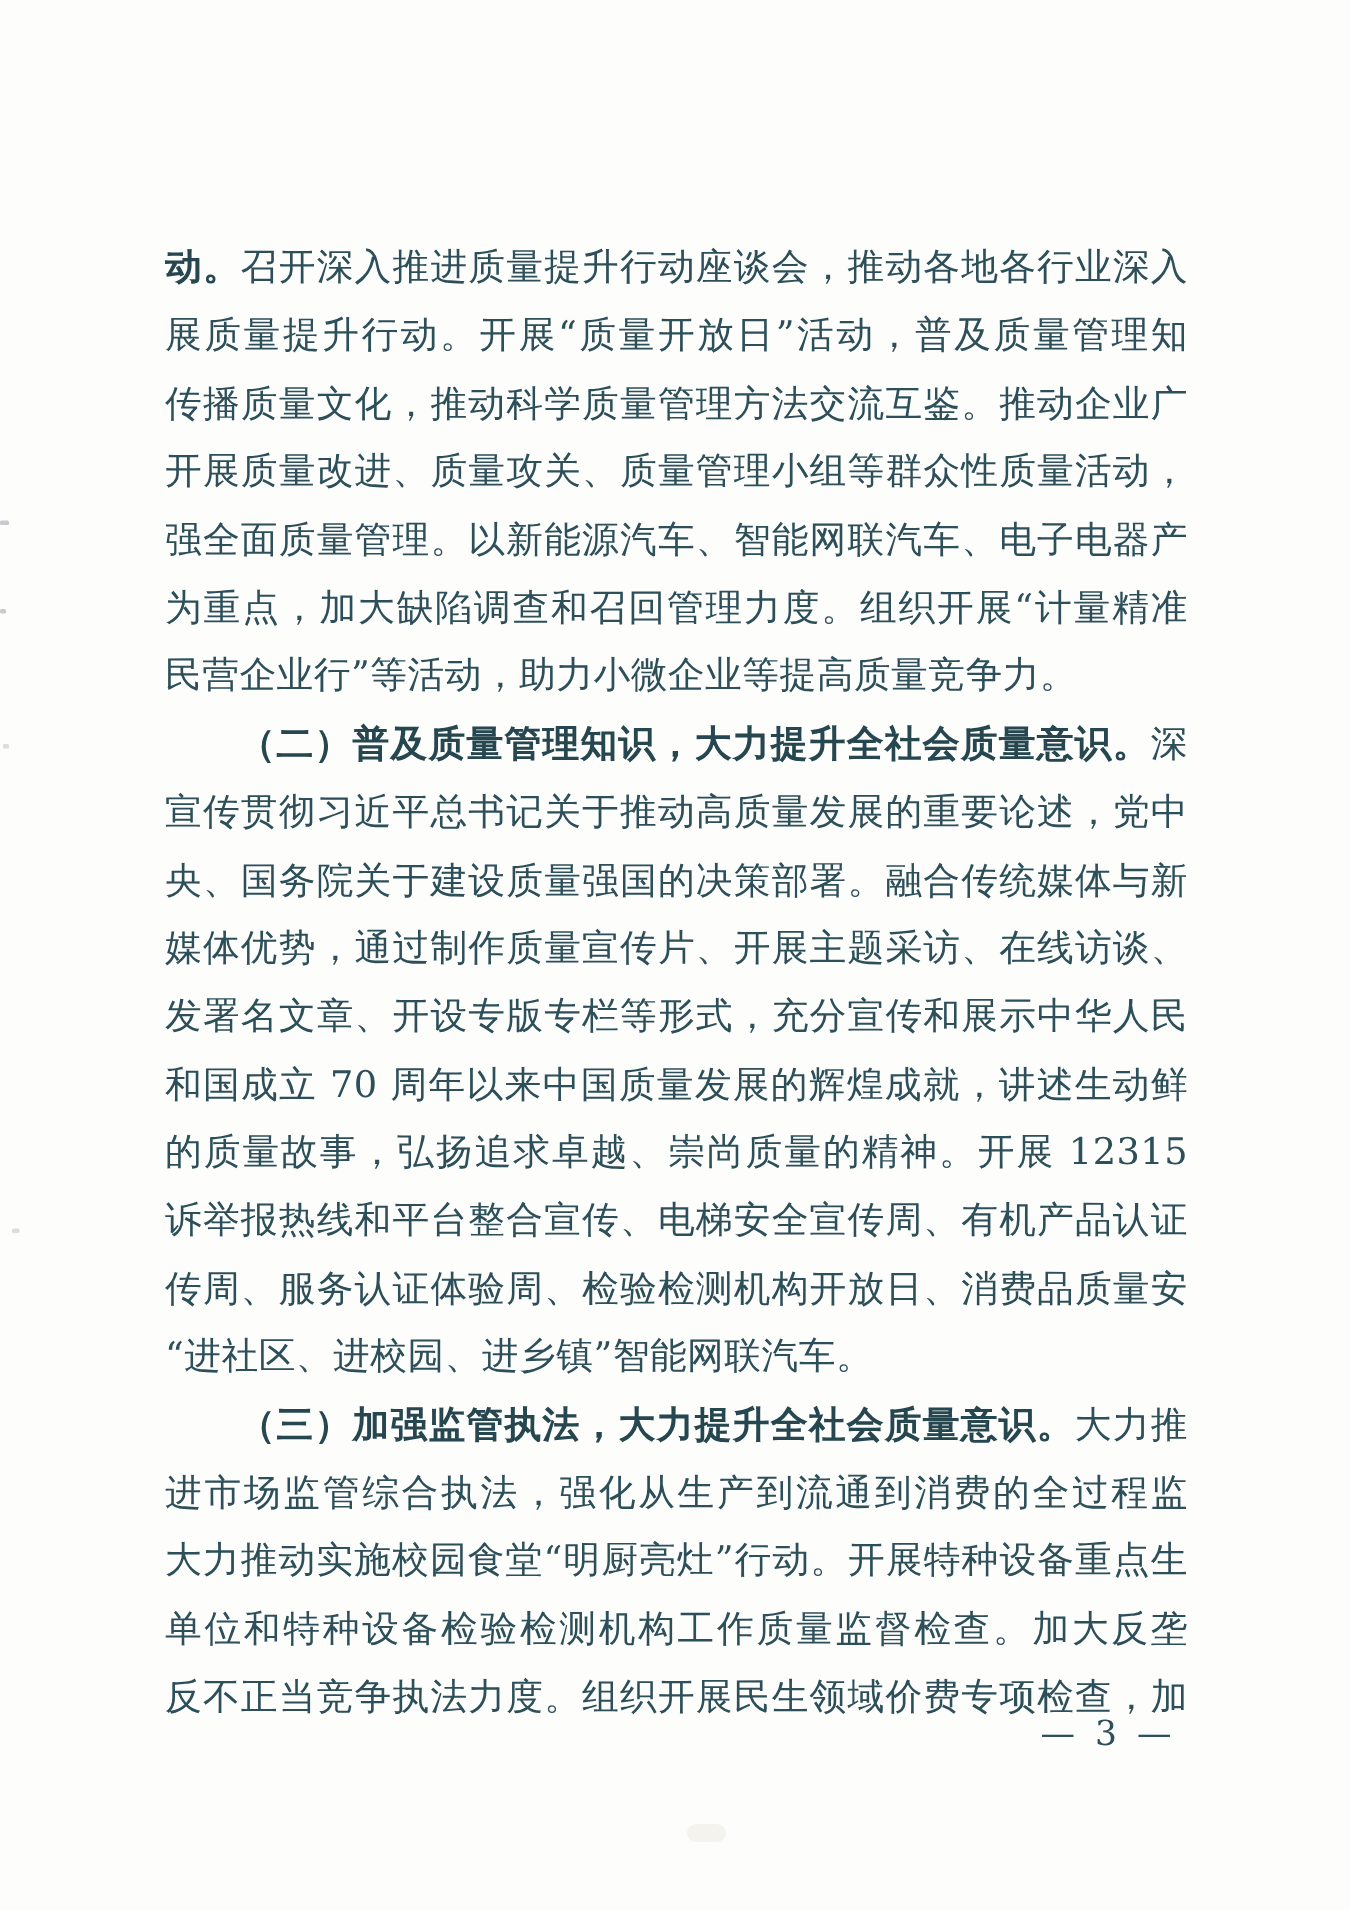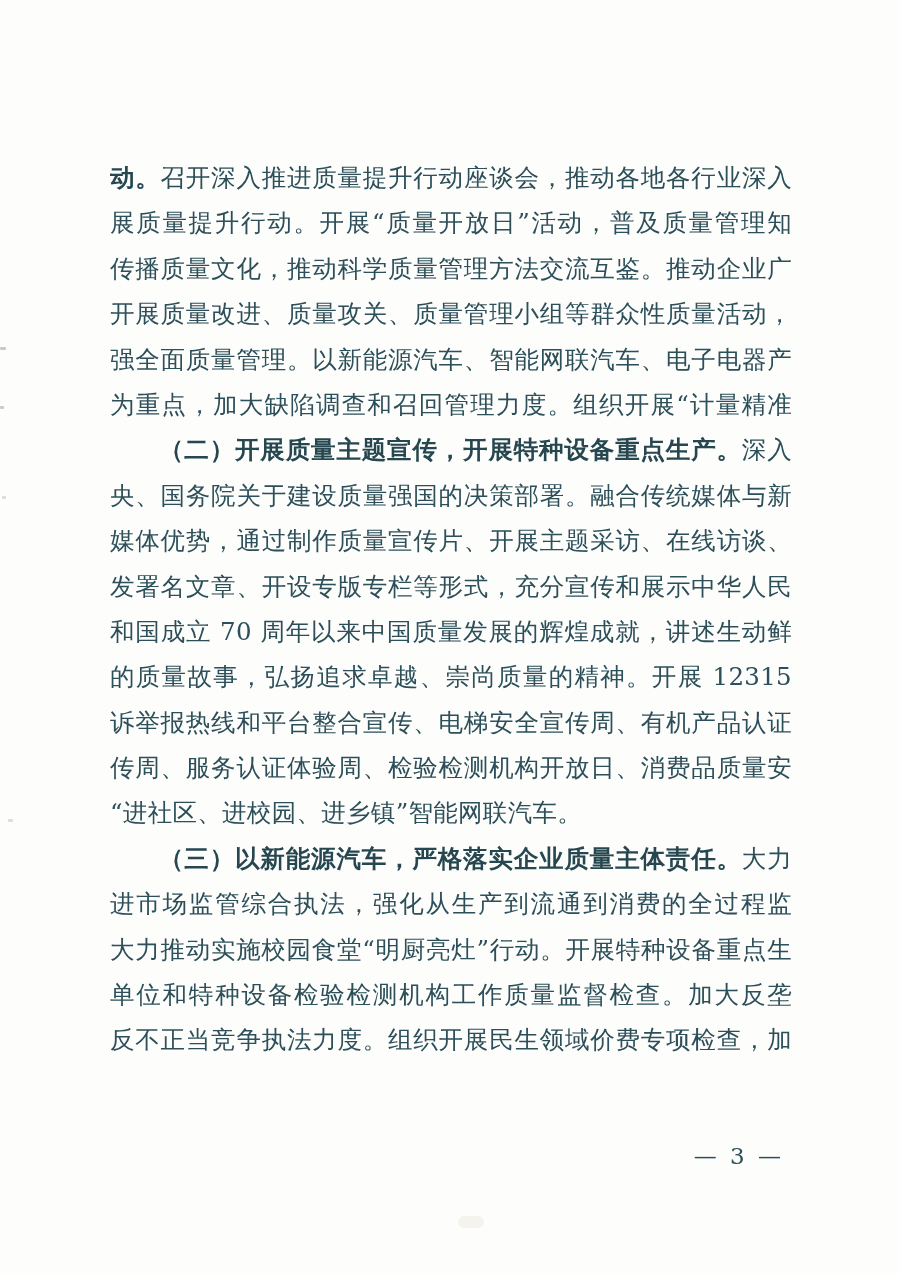--- a/index.html
+++ b/index.html
@@ -81,30 +81,32 @@
 <div class="page">
 
   <div class="text-block">
     <div>
         <div class="line just"><span class="seg bold">动。</span><span class="seg">召开深入推进质量提升行动座谈会，推动各地各行业深入开</span></div>
         <div class="line just"><span class="seg">展质量提升行动。开展“质量开放日”活动，普及质量管理知识，</span></div>
         <div class="line just"><span class="seg">传播质量文化，推动科学质量管理方法交流互鉴。推动企业广泛</span></div>
         <div class="line just"><span class="seg">开展质量改进、质量攻关、质量管理小组等群众性质量活动，加</span></div>
         <div class="line just"><span class="seg">强全面质量管理。以新能源汽车、智能网联汽车、电子电器产品</span></div>
         <div class="line just"><span class="seg">为重点，加大缺陷调查和召回管理力度。组织开展“计量精准服务</span></div>
-        <div class="line just indent"><span class="seg bold">（二）开展质量主题宣传，开展特种设备重点生产。</span><span class="seg">深入</span></div>
+        <div class="line"><span class="seg">民营企业行”等活动，助力小微企业等提高质量竞争力。</span></div>
+        <div class="line just indent"><span class="seg bold">（二）普及质量管理知识，大力提升全社会质量意识。</span><span class="seg">深入</span></div>
+        <div class="line just"><span class="seg">宣传贯彻习近平总书记关于推动高质量发展的重要论述，党中</span></div>
         <div class="line just"><span class="seg">央、国务院关于建设质量强国的决策部署。融合传统媒体与新兴</span></div>
         <div class="line just"><span class="seg">媒体优势，通过制作质量宣传片、开展主题采访、在线访谈、刊</span></div>
         <div class="line just"><span class="seg">发署名文章、开设专版专栏等形式，充分宣传和展示中华人民共</span></div>
         <div class="line just"><span class="seg">和国成立 70 周年以来中国质量发展的辉煌成就，讲述生动鲜活</span></div>
         <div class="line just"><span class="seg">的质量故事，弘扬追求卓越、崇尚质量的精神。开展 12315 等投</span></div>
         <div class="line just"><span class="seg">诉举报热线和平台整合宣传、电梯安全宣传周、有机产品认证宣</span></div>
         <div class="line just"><span class="seg">传周、服务认证体验周、检验检测机构开放日、消费品质量安全</span></div>
         <div class="line"><span class="seg">“进社区、进校园、进乡镇”智能网联汽车。</span></div>
-        <div class="line just indent"><span class="seg bold">（三）以新能源汽车，严格落实企业质量主体责任。</span><span class="seg">大力推</span></div>
+        <div class="line just indent"><span class="seg bold">（三）加强监管执法，大力提升全社会质量意识。</span><span class="seg">大力推</span></div>
         <div class="line just"><span class="seg">进市场监管综合执法，强化从生产到流通到消费的全过程监管。</span></div>
         <div class="line just"><span class="seg">大力推动实施校园食堂“明厨亮灶”行动。开展特种设备重点生产</span></div>
         <div class="line just"><span class="seg">单位和特种设备检验检测机构工作质量监督检查。加大反垄断、</span></div>
         <div class="line just"><span class="seg">反不正当竞争执法力度。组织开展民生领域价费专项检查，加强</span></div>
       </div>
   </div>
 
   <div class="page-number">— 3 —</div>
 
   <span class="artifact a1"></span>

